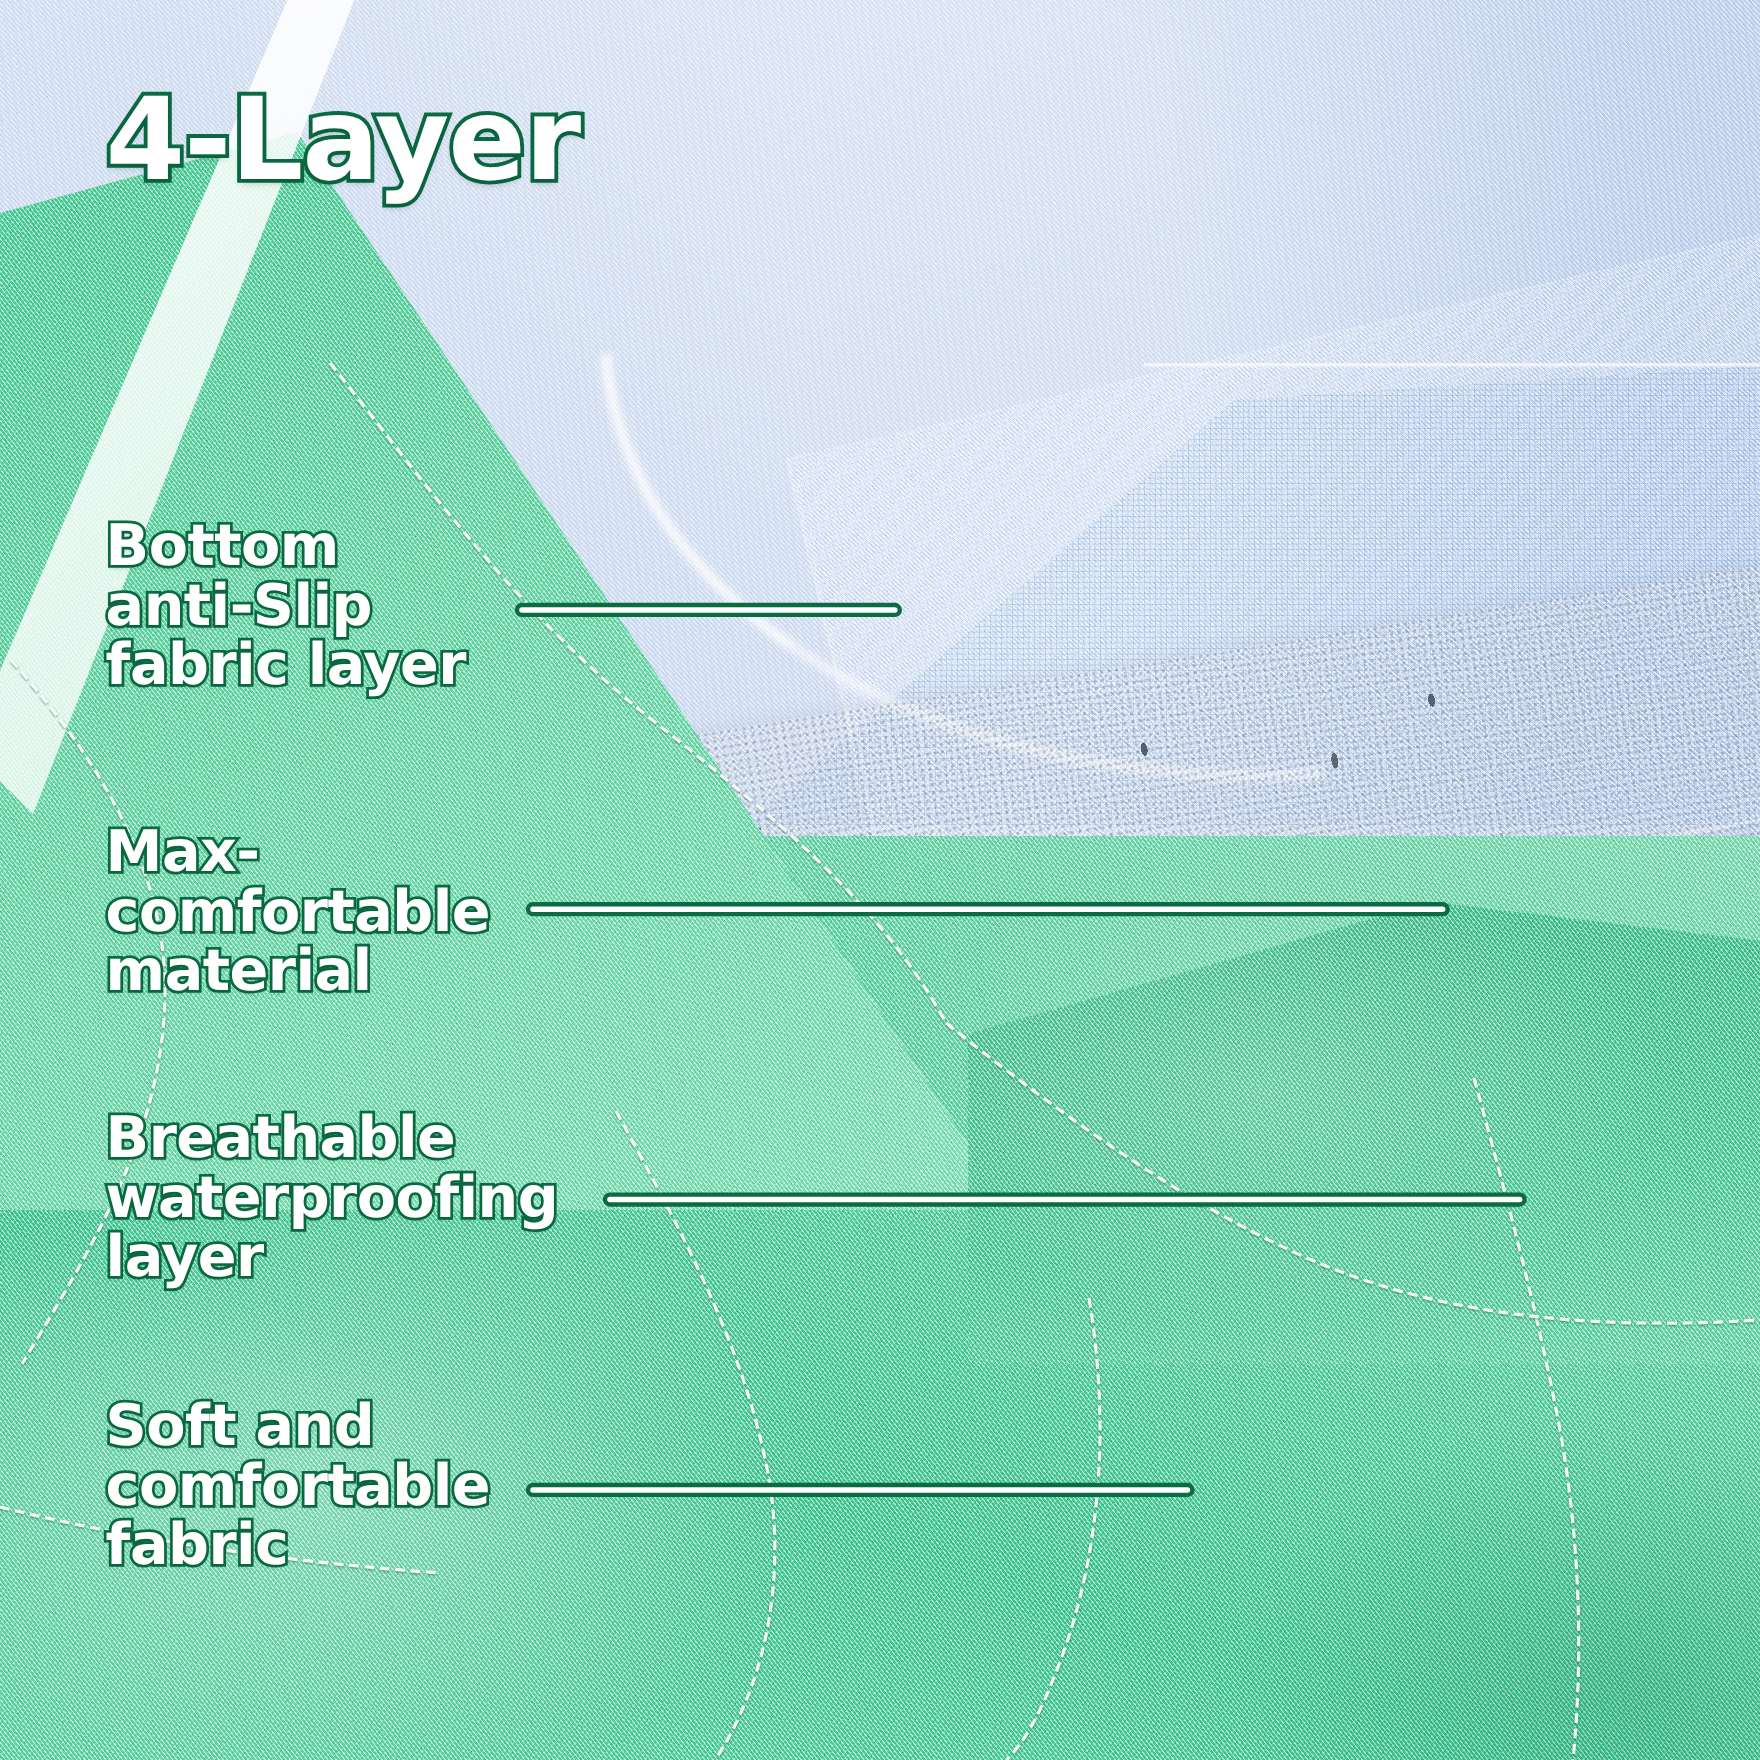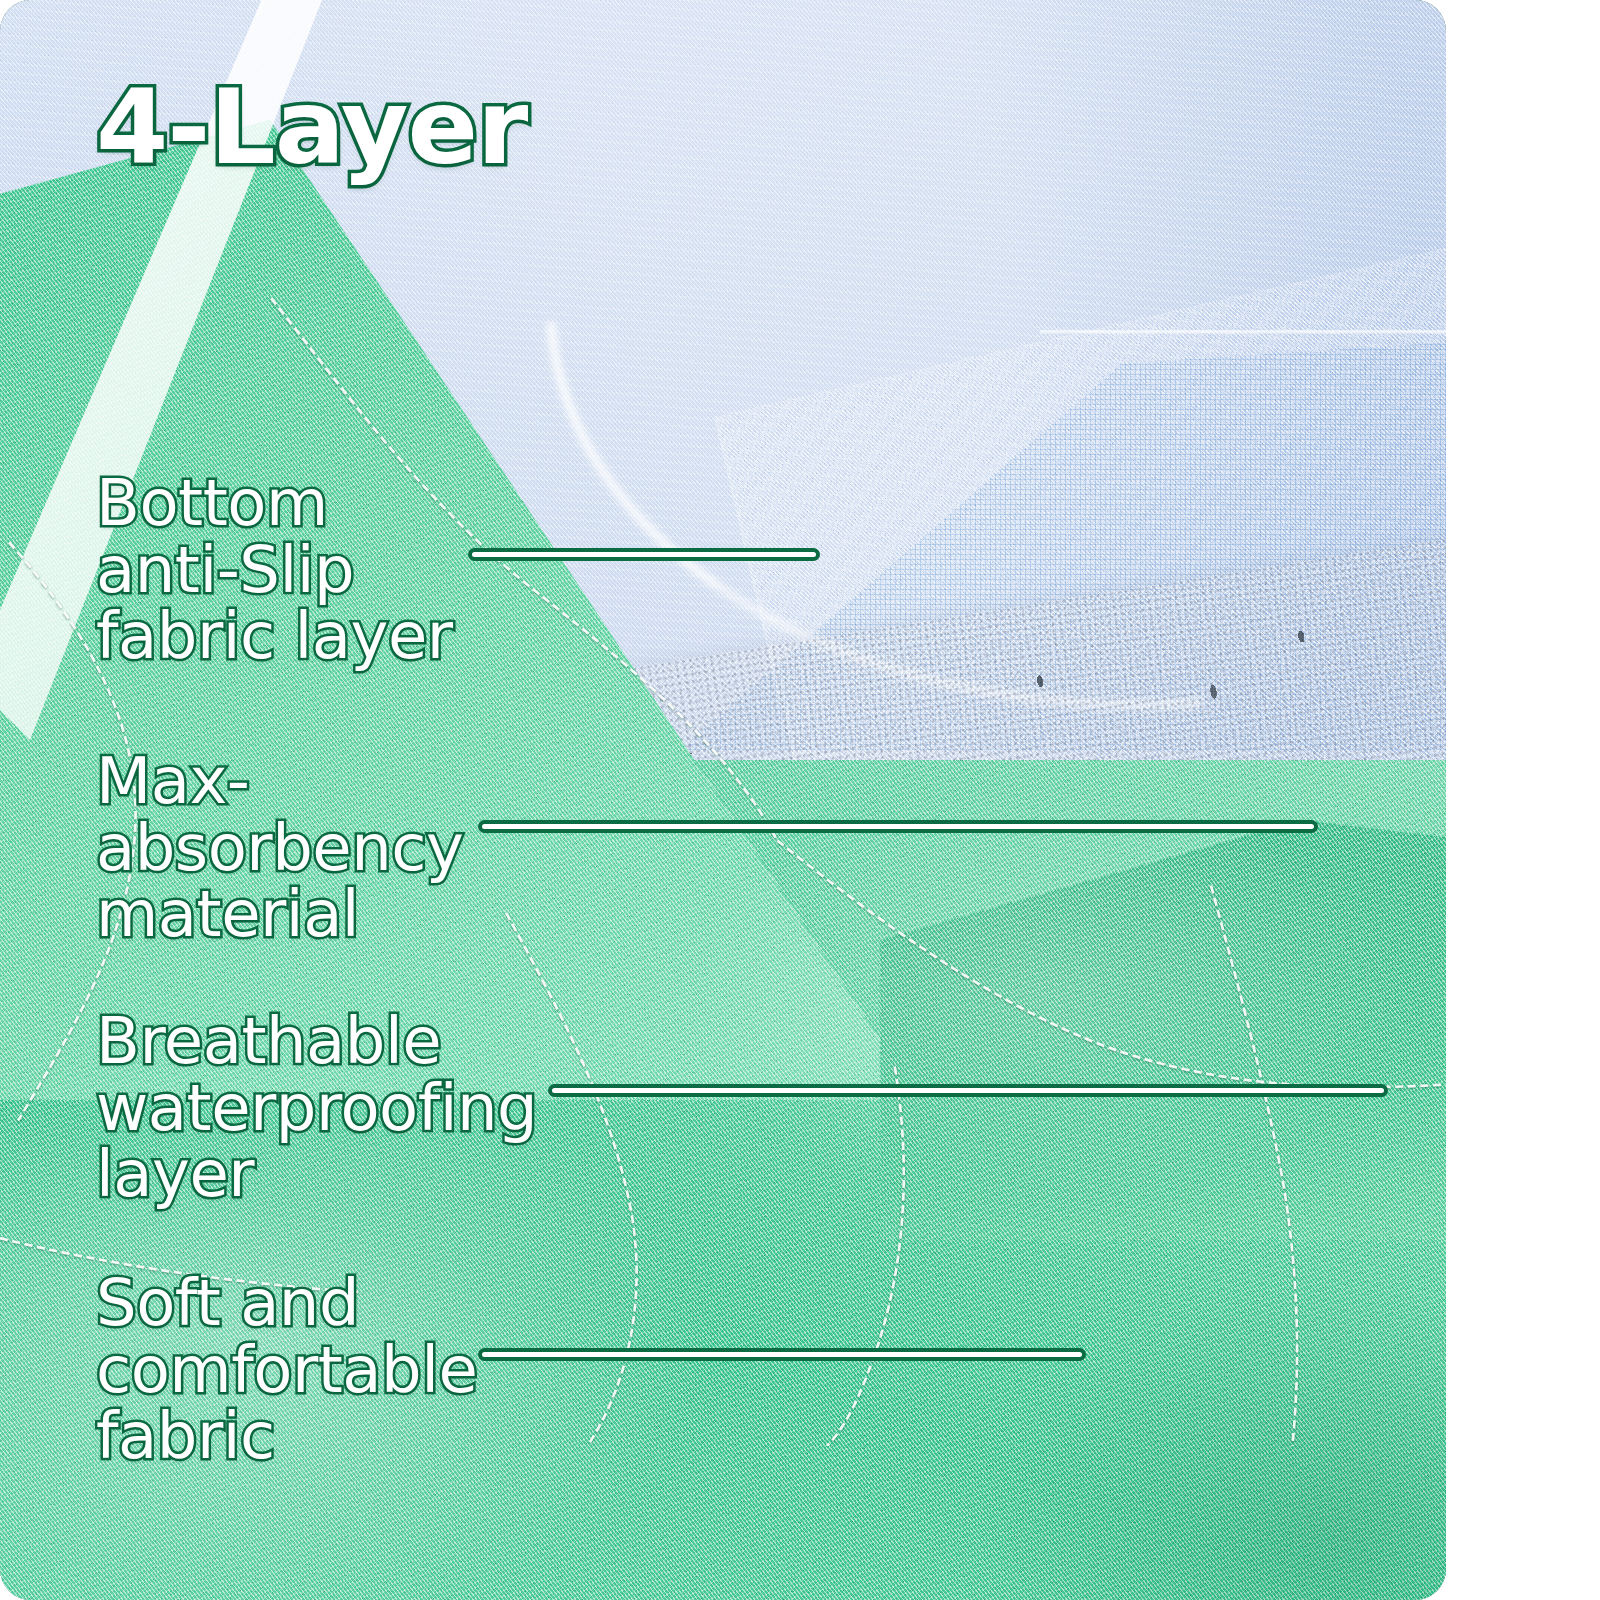--- a/index.html
+++ b/index.html
@@ -1,23 +1,22 @@
 <!DOCTYPE html>
 <html><head>
 <meta charset="utf-8">
 <style>
   html,body{margin:0;padding:0;background:#fff;}
   body{font-family:"DejaVu Sans","Liberation Sans",sans-serif;}
 
   #stage{
     position:relative;
-    width:1446px;height:1600px;
+    width:1600px;height:1600px;
     overflow:hidden;
     background:#14532d;
-    border-radius:31px;
   }
 
   
   .blue-base{
     position:absolute;inset:0;
     background:
       linear-gradient(160deg,#b9cdec 0%,#a8c0e6 28%,#9db8e2 55%,#adc6ea 78%,#c2d5f0 100%);
   }
   
   .blue-base::before{
@@ -162,21 +161,21 @@
     -webkit-text-stroke:7px #0b6b42;
     paint-order:stroke fill;
     text-shadow:0 3px 6px rgba(0,60,40,.25);
   }
   .title span{display:block;}
   .title .l1{font-size:104px;}
   .title .l2{font-size:104px;margin-top:4px;}
 
   .lbl{
     position:absolute;
-    font-size:64px;line-height:1.04;font-weight:400;letter-spacing:-.5px;
+    font-size:52px;line-height:1.04;font-weight:700;letter-spacing:-.5px;
     color:#ffffff;
     -webkit-text-stroke:5px #0b6b42;
     paint-order:stroke fill;
     white-space:pre-line;
     text-shadow:0 2px 4px rgba(0,70,45,.22);
   }
   #lbl1{left:96px;top:470px;}
   #lbl2{left:96px;top:748px;}
   #lbl3{left:96px;top:1008px;}
   #lbl4{left:96px;top:1270px;}
@@ -242,21 +241,21 @@
   <div class="grain"></div>
 
   <div class="title">
     <span class="l1">4-Layer</span>
   </div>
 
   <div class="lbl" id="lbl1">Bottom
 anti-Slip
 fabric layer</div>
   <div class="lbl" id="lbl2">Max-
-absorbency
+comfortable
 material</div>
   <div class="lbl" id="lbl3">Breathable
 waterproofing
 layer</div>
   <div class="lbl" id="lbl4">Soft and
 comfortable
 fabric</div>
 
   <div class="leader" id="line1"></div>
   <div class="leader" id="line2"></div>

